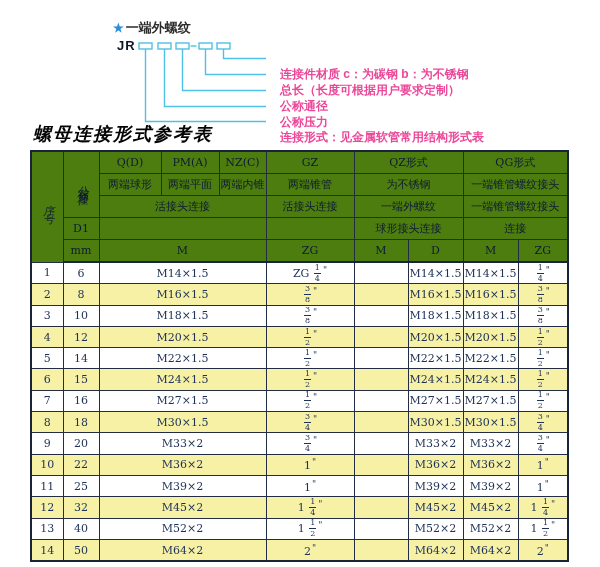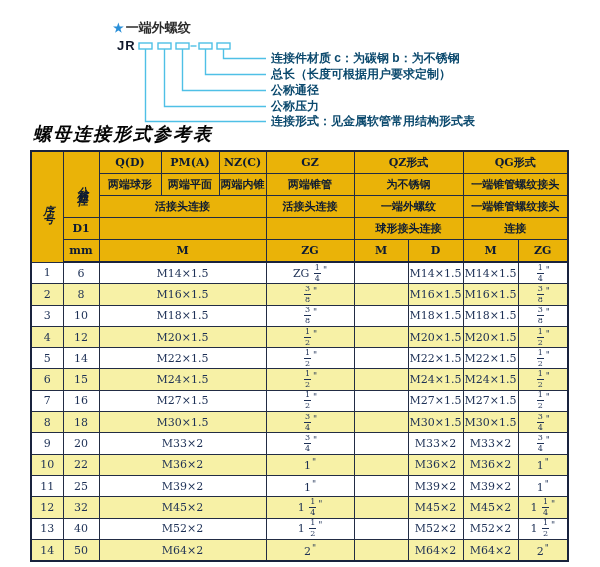--- a/index.html
+++ b/index.html
@@ -12,41 +12,41 @@
     position:absolute;left:113px;top:19px;font-size:13px;font-weight:bold;
     color:#2b2b2b;white-space:nowrap;
   }
   .diagram-heading .star{color:#2a8fd8;margin-right:2px;font-size:12px;}
   .jr-prefix{
     position:absolute;left:117px;top:38px;font-size:13px;font-weight:bold;
     color:#0f172a;letter-spacing:1px;
   }
   svg.connectors{position:absolute;left:0;top:0;}
   .diagram-label{
-    position:absolute;left:271px;font-size:12px;font-weight:bold;color:#0c4a6e;
-    white-space:nowrap;line-height:13px;
+    position:absolute;left:280px;font-size:12px;font-weight:bold;color:#ec4899;
+    white-space:nowrap;line-height:13px;margin-top:16px;
   }
   
   .table-title{
     position:absolute;left:33px;top:122px;font-size:18px;font-weight:bold;
     font-style:italic;font-family:Liberation Sans, sans-serif;color:#050505;
     letter-spacing:2px;white-space:nowrap;
   }
   
   table.ref{
     position:absolute;left:30px;top:150px;border-collapse:collapse;
     table-layout:fixed;width:537px;
   }
   table.ref th,table.ref td{
     border:1px solid #222c44;padding:0;text-align:center;vertical-align:middle;
     overflow:hidden;
   }
   table.ref{border:2px solid #19233d;}
   thead th{
-    background:#eab308;font-weight:bold;color:#0d1b33;font-size:11px;
+    background:#4d7c0f;font-weight:normal;color:#0d1b33;font-size:11px;
     font-family:"DejaVu Serif","Liberation Serif",serif;height:21px;
   }
   thead tr.mm-row th{border-bottom:2px solid #19233d;}
   .vtext{writing-mode:vertical-rl;letter-spacing:3px;font-style:italic;}
   .vtext-wide{writing-mode:vertical-rl;letter-spacing:9px;font-style:italic;}
   tbody td{
     font-size:11px;color:#1d3055;height:20.3px;background:#ffffff;
     font-family:"DejaVu Serif","Liberation Serif",serif;white-space:nowrap;
   }
   tbody tr.alt td{background:#f7f1a6;}

